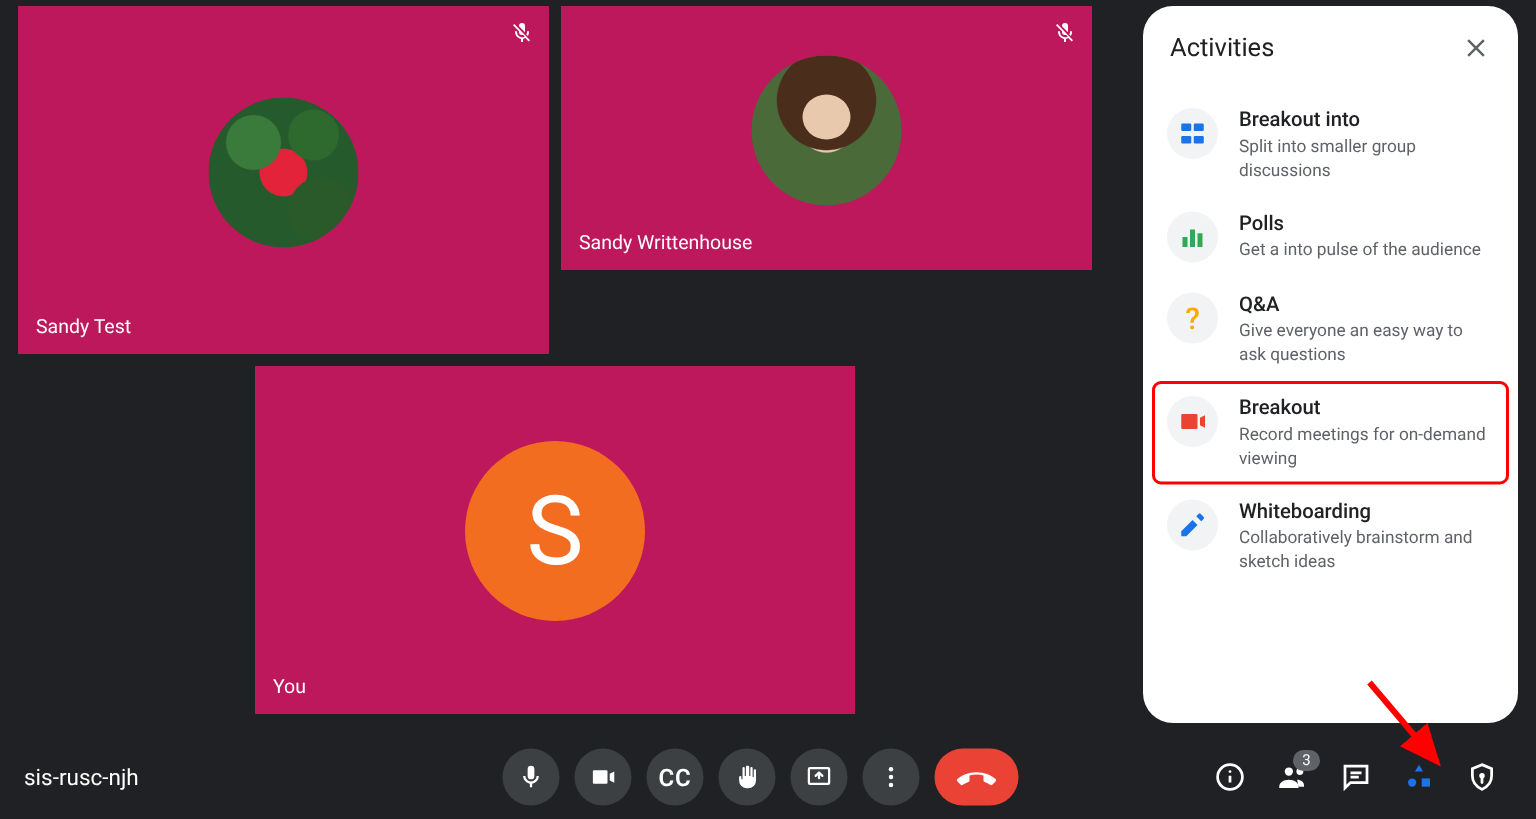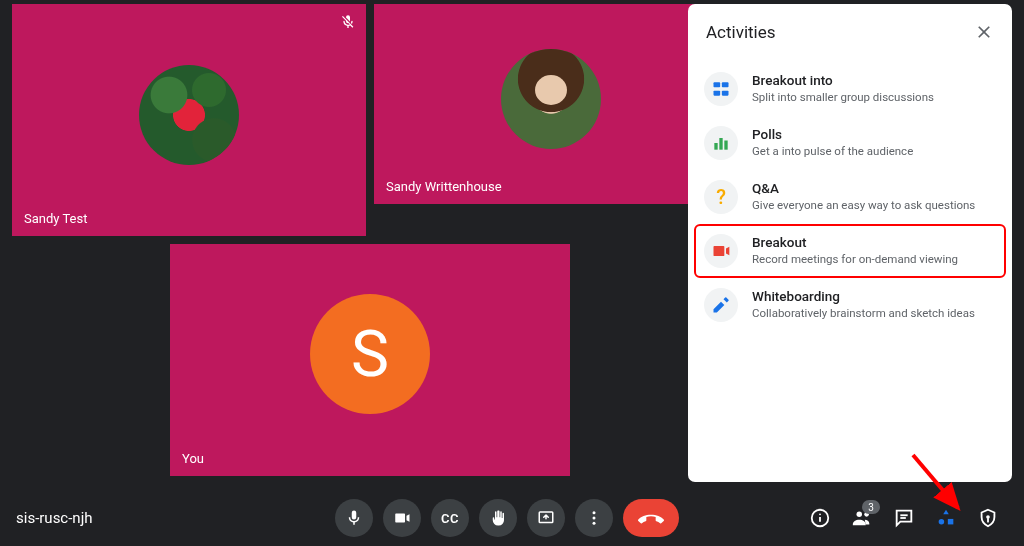--- a/index.html
+++ b/index.html
@@ -3,35 +3,35 @@
 <meta charset="utf-8">
 <style>
   html,body{margin:0;padding:0;width:1024px;height:546px;background:#202124;font-family:"Google Sans",Roboto,Arial,sans-serif;overflow:hidden;color:#fff}
   .video-grid{position:absolute;left:12px;top:4px;width:720px;height:480px}
   .tile{position:absolute;background:#be185d;border-radius:0;overflow:hidden}
   .tile .name{position:absolute;left:12px;bottom:10px;font-size:13px;color:#fff}
   .tile .mute{position:absolute;right:8px;top:8px;width:20px;height:20px;display:flex;align-items:center;justify-content:center}
   .avatar{position:absolute;left:50%;top:50%;transform:translate(-50%,-55%);width:100px;height:100px;border-radius:50%;background:#5f6368;overflow:hidden;display:flex;align-items:center;justify-content:center}
   .avatar.big{width:120px;height:120px}
   .avatar.orange{background:#f36d21;color:#fff;font-size:64px;font-weight:400}
-  .panel{position:absolute;right:12px;top:4px;width:324px;height:478px;background:#fff;border-radius:7px;color:#202124;padding:16px 0 0 0;box-sizing:border-box}
+  .panel{position:absolute;right:12px;top:4px;width:250px;height:478px;background:#fff;border-radius:20px;color:#202124;padding:16px 0 0 0;box-sizing:border-box}
   .panel-head{display:flex;align-items:center;justify-content:space-between;padding:0 16px 10px 18px}
   .panel-title{font-size:17px;color:#202124}
   .close{width:24px;height:24px;display:flex;align-items:center;justify-content:center;cursor:pointer;color:#5f6368}
   .act-list{padding:8px 6px}
   .act{display:flex;align-items:flex-start;padding:10px 10px;border-radius:6px;cursor:pointer}
   .act .icn{width:34px;height:34px;border-radius:50%;background:#f1f3f4;flex:0 0 34px;display:flex;align-items:center;justify-content:center;margin-right:14px;font-size:16px}
   .act .ttl{font-size:13.5px;color:#202124;font-weight:500;margin:0 0 2px 0}
   .act .sub{font-size:11.5px;color:#5f6368;line-height:1.35}
   .hl{outline:2px solid #ff0000;outline-offset:-2px}
   .bottom{position:absolute;left:0;bottom:0;width:1014px;height:56px;display:flex;align-items:center}
   .code{position:absolute;left:16px;font-size:15px;color:#fff}
   .controls{position:absolute;left:50%;transform:translateX(-50%);display:flex;gap:10px;align-items:center}
   .cbtn{width:38px;height:38px;border-radius:50%;background:#3c4043;display:flex;align-items:center;justify-content:center;cursor:pointer}
-  .cbtn.cc{font-size:13px;font-weight:600;letter-spacing:.5px}
+  .cbtn.cc{font-size:16px;font-weight:600;letter-spacing:.5px}
   .end{width:56px;height:38px;border-radius:20px;background:#ea4335;display:flex;align-items:center;justify-content:center;cursor:pointer}
   .right-ctrls{position:absolute;right:14px;display:flex;gap:18px;align-items:center}
   .ric{width:24px;height:24px;display:flex;align-items:center;justify-content:center;cursor:pointer;position:relative;color:#fff}
   .badge{position:absolute;top:-6px;right:-6px;min-width:14px;height:14px;border-radius:8px;background:#5f6368;font-size:10px;display:flex;align-items:center;justify-content:center;padding:0 2px}
   .arrow{position:absolute;pointer-events:none}
   
   .flower{background:radial-gradient(circle at 50% 50%, #e2233a 0 22%, transparent 23%),#245a2c}
   .flower::before{content:"";position:absolute;inset:0;background:radial-gradient(circle at 30% 30%,#3a7a3a 0 18%,transparent 19%),radial-gradient(circle at 70% 25%,#2e6a2e 0 16%,transparent 17%),radial-gradient(circle at 75% 75%,#2a5a2a 0 20%,transparent 21%)}
   .person{background:radial-gradient(ellipse at 50% 38%, #e8c9ad 0 30%, transparent 31%), #4a6a3a}
   .person::before{content:"";position:absolute;inset:0;background:radial-gradient(circle at 50% 30%,#4a2d1a 0 38%,transparent 39%)}
@@ -45,21 +45,21 @@
   <div class="tile" style="left:0;top:0;width:354px;height:232px">
     <div class="avatar flower"></div>
     <span class="mute">
       <svg width="16" height="16" viewBox="0 0 24 24" fill="#fff">
           <path d="M19 11a1 1 0 10-2 0 5 5 0 01-.6 2.4l1.5 1.5A7 7 0 0019 11zM4.3 3L3 4.3l6 6V11a3 3 0 003 3c.4 0 .8-.1 1.1-.2l1.6 1.6A5 5 0 017 11a1 1 0 10-2 0 7 7 0 006 6.9V21h2v-3.1c.8-.1 1.6-.4 2.3-.8l3.4 3.4L20 19.3 4.3 3zM12 2a3 3 0 00-3 3v.2l6 6V5a3 3 0 00-3-3z"></path>
         </svg>
     </span>
     <div class="name">Sandy Test</div>
   </div>
 
-  <div class="tile" style="left:362px;top:0;width:354px;height:200px">
+  <div class="tile" style="left:362px;top:0;width:354px;height:176px">
     <div class="avatar person"></div>
     <span class="mute">
       <svg width="16" height="16" viewBox="0 0 24 24" fill="#fff">
           <path d="M19 11a1 1 0 10-2 0 5 5 0 01-.6 2.4l1.5 1.5A7 7 0 0019 11zM4.3 3L3 4.3l6 6V11a3 3 0 003 3c.4 0 .8-.1 1.1-.2l1.6 1.6A5 5 0 017 11a1 1 0 10-2 0 7 7 0 006 6.9V21h2v-3.1c.8-.1 1.6-.4 2.3-.8l3.4 3.4L20 19.3 4.3 3zM12 2a3 3 0 00-3 3v.2l6 6V5a3 3 0 00-3-3z"></path>
         </svg>
     </span>
     <div class="name">Sandy Writtenhouse</div>
   </div>
 
   <div class="tile" style="left:158px;top:240px;width:400px;height:232px">

